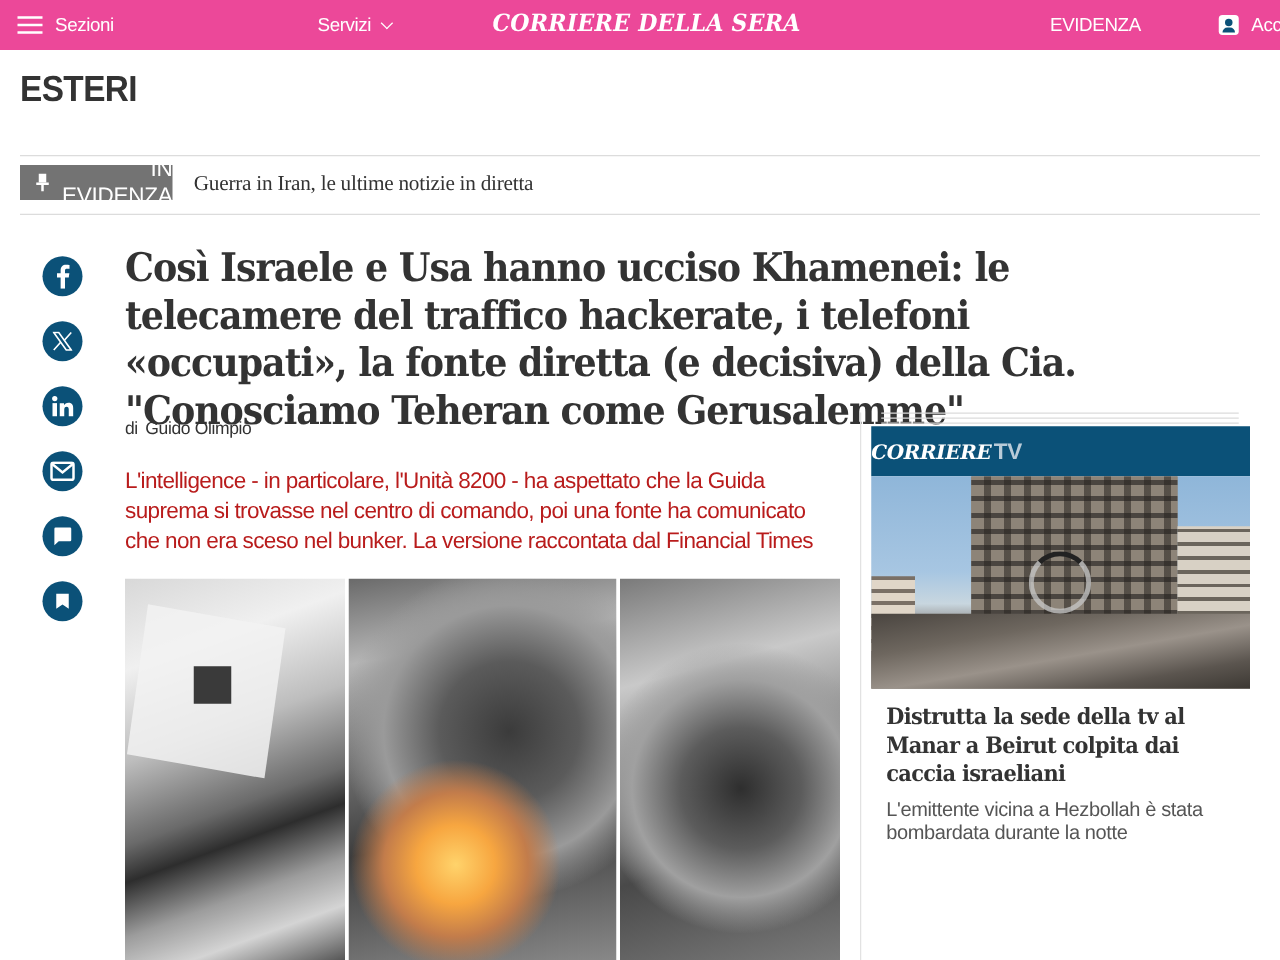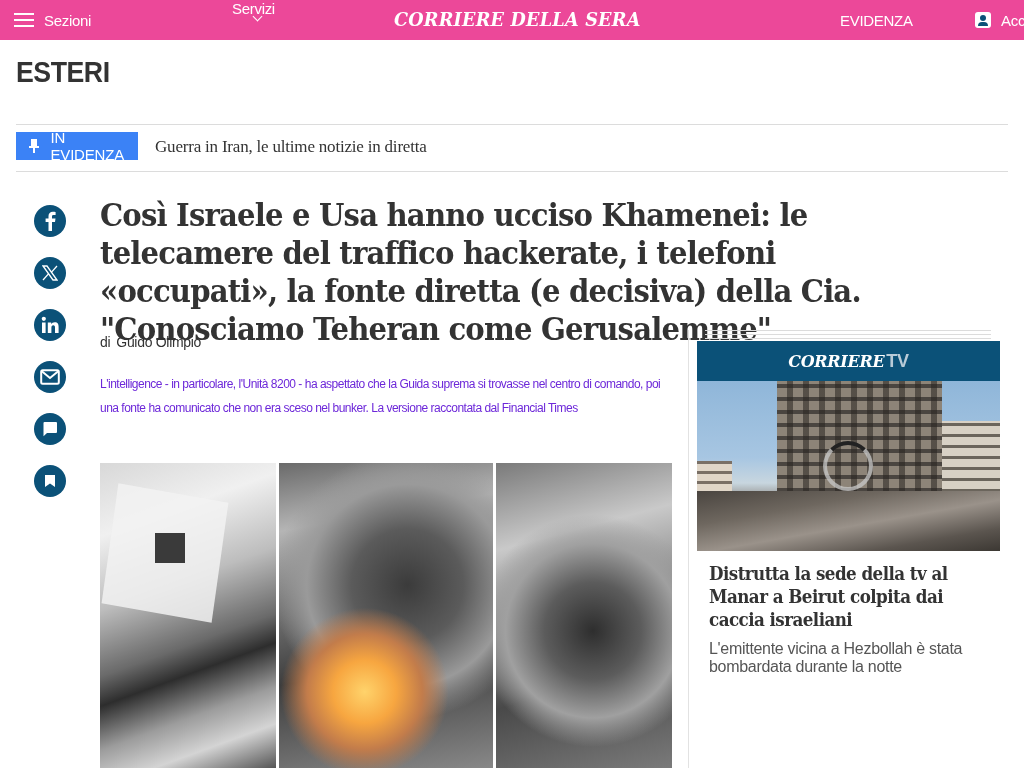--- a/index.html
+++ b/index.html
@@ -14,51 +14,51 @@
   .logo { position: absolute; left: 394px; top: 8px; font-family: "DejaVu Serif", serif; font-weight: bold; font-style: italic; font-size: 19px; letter-spacing: 0.2px; color: #fff; transform: scaleX(0.93); transform-origin: left; }
   .user-icon { width: 16px; height: 16px; background: #fff; border-radius: 3px; margin-right: 10px; position: relative; }
   .user-icon::before { content: ""; position: absolute; left: 5px; top: 3px; width: 6px; height: 6px; border-radius: 50%; background: #0b5178; }
   .user-icon::after { content: ""; position: absolute; left: 3px; top: 10px; width: 10px; height: 4px; border-radius: 4px 4px 0 0; background: #0b5178; }
 
   
   .section-title { position: absolute; left: 16px; top: 56px; font-size: 29px; color: #333; letter-spacing: -0.5px; transform: scaleX(0.92); transform-origin: left; }
   .hr { position: absolute; left: 16px; width: 992px; height: 1px; background: #dcdcdc; }
 
   
-  .evid-badge { position: absolute; left: 16px; top: 132px; width: 122px; height: 28px; background: #3b82f6; color: #fff; display: flex; align-items: center; font-size: 15px; letter-spacing: -0.2px; }
+  .evid-badge { position: absolute; left: 16px; top: 132px; width: 122px; height: 28px; background: #737373; color: #fff; display: flex; align-items: center; font-size: 18px; letter-spacing: -0.2px; text-align: right; }
   .pin { position: relative; width: 10px; height: 14px; margin-left: 13px; margin-right: 12px; }
   .pin::before { content: ""; position: absolute; left: 2px; top: 0; width: 6px; height: 7px; background: #fff; }
   .pin::after { content: ""; position: absolute; left: 0; top: 7px; width: 10px; height: 2px; background: #fff; box-shadow: 4px 2px 0 -0px transparent; }
   .pin-stem { position: absolute; left: 4px; top: 9px; width: 2px; height: 5px; background: #fff; }
   .evid-text { position: absolute; left: 155px; top: 137px; font-family: "Liberation Serif", serif; font-size: 17px; color: #333; letter-spacing: -0.2px; }
 
   
   .share { position: absolute; left: 34px; width: 32px; height: 32px; border-radius: 50%; background: #0b5178; display: flex; align-items: center; justify-content: center; color: #fff; cursor: pointer; }
   .share svg { display: block; }
 
   
   .headline { position: absolute; left: 100px; top: 196px; width: 910px; font-family: "DejaVu Serif", serif; font-weight: bold; font-size: 31.5px; line-height: 38px; color: #333; letter-spacing: -0.9px; transform: scaleX(0.925); transform-origin: left; }
   .byline { position: absolute; left: 100px; top: 334px; font-size: 14px; color: #333; letter-spacing: -0.3px; }
   .byline .author { margin-left: 6px; }
-  .summary { position: absolute; left: 100px; top: 372px; width: 575px; font-size: 12px; line-height: 24px; color: #6d28d9; letter-spacing: -0.5px; }
+  .summary { position: absolute; left: 100px; top: 372px; width: 575px; font-size: 18px; line-height: 24px; color: #b91c1c; letter-spacing: -0.5px; }
 
   
   .hero { position: absolute; left: 100px; top: 463px; width: 572px; height: 305px; display: flex; gap: 3px; background: #fff; }
   .hero .panel { height: 100%; position: relative; overflow: hidden; }
   .p1 { width: 176px; background: linear-gradient(160deg, #d8d8d8 0%, #f0f0f0 20%, #bdbdbd 40%, #6a6a6a 58%, #2d2d2d 66%, #9c9c9c 78%, #d4d4d4 88%, #555 100%); }
   .p1::before { content: ""; position: absolute; left: 10px; top: 30px; width: 110px; height: 120px; background: #f2f2f2; transform: skew(-8deg,10deg); opacity: .85; }
   .p1::after { content: ""; position: absolute; left: 55px; top: 70px; width: 30px; height: 30px; background: #3a3a3a; }
   .p2 { width: 214px; background: radial-gradient(circle at 40% 75%, #ffd36b 0%, #f7a640 12%, #c27c4b 22%, transparent 32%), radial-gradient(circle at 60% 40%, #3b3b3b 0%, #5b5b5b 25%, #9a9a9a 45%, transparent 60%), linear-gradient(170deg, #6a6a6a 0%, #b5b5b5 20%, #7a7a7a 40%, #3d3d3d 65%, #888 100%); }
   .p3 { width: 176px; background: radial-gradient(circle at 55% 55%, #2e2e2e 0%, #5c5c5c 25%, #a0a0a0 45%, transparent 60%), linear-gradient(165deg, #7a7a7a 0%, #c9c9c9 25%, #8e8e8e 45%, #494949 70%, #7a7a7a 100%); }
 
   
   .vline { position: absolute; left: 688px; top: 330px; width: 1px; height: 438px; background: #e2e2e2; }
   .rule-dbl { position: absolute; left: 705px; width: 286px; height: 1px; background: #dcdcdc; }
   .tv-box { position: absolute; left: 697px; top: 341px; width: 303px; height: 210px; }
-  .tv-header { height: 40px; background: #0b5178; display: flex; align-items: center; justify-content: center; }
+  .tv-header { height: 40px; background: #0b5178; display: flex; align-items: center; }
   .tv-logo { font-family: "DejaVu Serif", serif; font-weight: bold; font-style: italic; font-size: 16px; color: #fff; letter-spacing: -0.3px; }
   .tv-logo .tv { font-family: "Liberation Sans", sans-serif; font-style: normal; font-size: 18px; color: #b9cbd8; margin-left: 2px; }
   .tv-img { height: 170px; position: relative; overflow: hidden; background: linear-gradient(180deg, #8fb6d9 0%, #a7c6e2 45%, #c8d6df 60%, #8d8a86 70%, #5a5651 85%, #7b746c 100%); }
   .bldg { position: absolute; left: 80px; top: 0; width: 165px; height: 120px; background: repeating-linear-gradient(0deg, #8d8478 0 9px, #4a4540 9px 13px), #8d8478; }
   .bldg::after { content: ""; position: absolute; inset: 0; background: repeating-linear-gradient(90deg, transparent 0 10px, rgba(40,36,32,.55) 10px 16px); }
   .bldg2 { position: absolute; left: 245px; top: 40px; width: 58px; height: 90px; background: repeating-linear-gradient(0deg, #d8d1c5 0 8px, #6b655c 8px 11px); }
   .bldg3 { position: absolute; left: 0; top: 80px; width: 35px; height: 60px; background: repeating-linear-gradient(0deg, #e0d6c8 0 7px, #7a7066 7px 10px); }
   .rubble { position: absolute; left: 0; bottom: 0; width: 100%; height: 60px; background: linear-gradient(170deg, #4a4540 0%, #6e675f 30%, #9a928a 55%, #5b554f 80%, #3c3833 100%); }
   .spinner { position: absolute; left: 126px; top: 60px; width: 50px; height: 50px; border-radius: 50%; border: 4px solid rgba(200,200,200,.75); border-top-color: #222; }
   .tv-title { position: absolute; left: 709px; top: 562px; width: 290px; font-family: "DejaVu Serif", serif; font-weight: bold; font-size: 18px; line-height: 23px; color: #333; letter-spacing: -0.6px; transform: scaleX(0.93); transform-origin: left; }
@@ -69,21 +69,21 @@
 
 <header class="topbar">
   <div class="item" style="left:14px;">
     <span class="hamburger">
         <span></span>
         <span></span>
         <span></span>
       </span>
     <span>Sezioni</span>
   </div>
-  <div class="item" style="left:232px;flex-direction:column;">
+  <div class="item" style="left:254px;">
     <span>Servizi</span>
     <span class="chev"></span>
   </div>
   <div class="logo">CORRIERE DELLA SERA</div>
   <div class="item" style="left:840px;">EVIDENZA</div>
   <div class="item" style="left:935px;padding-left:40px;">
     <span class="user-icon"></span>
     <span>Accedi</span>
   </div>
 </header>

